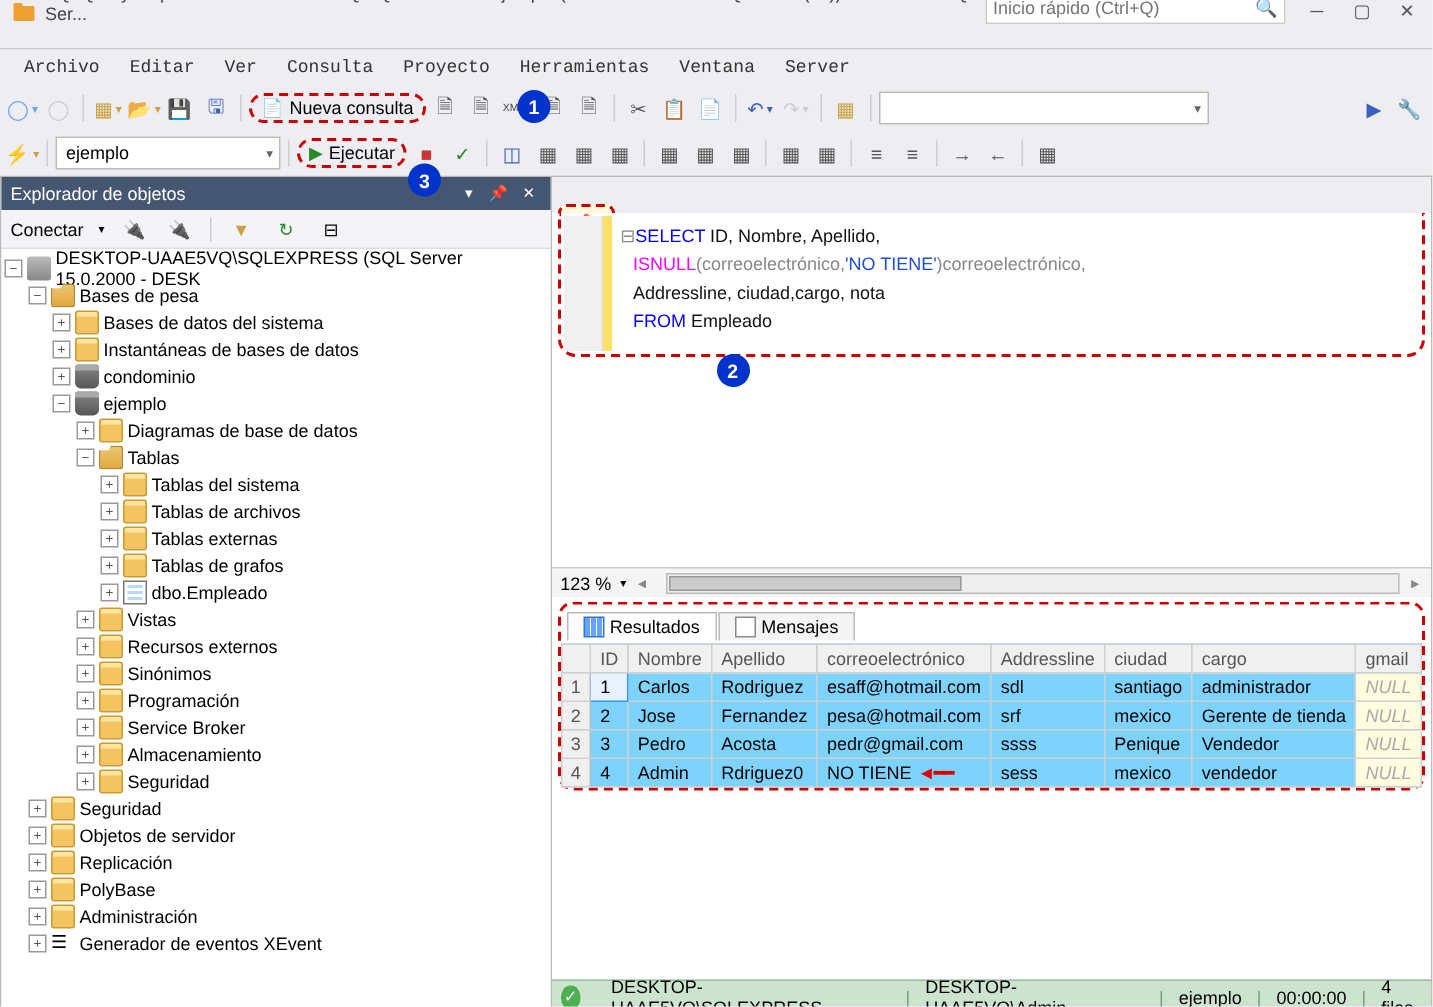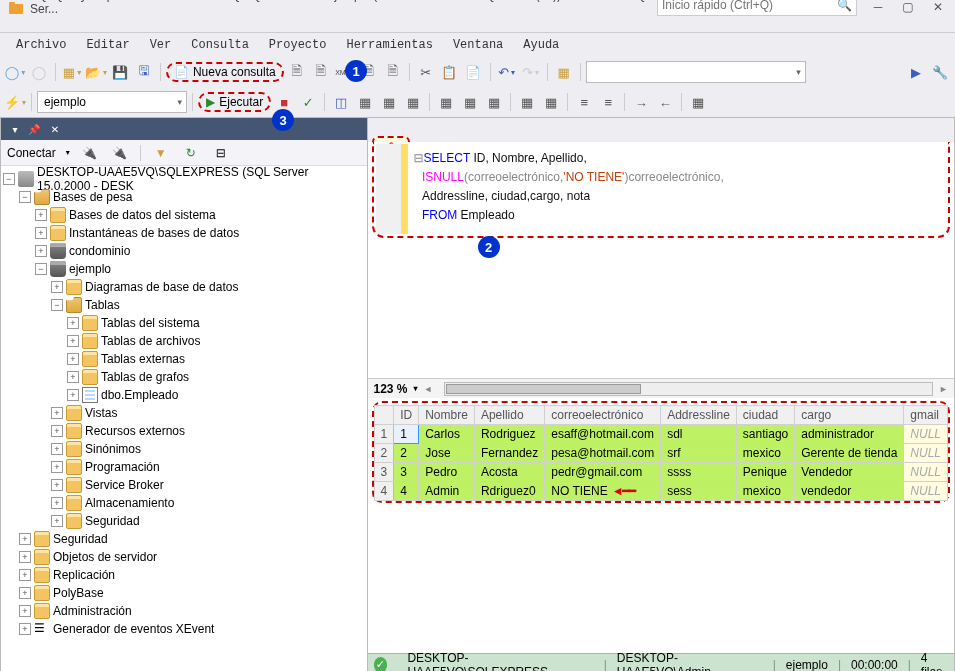--- a/index.html
+++ b/index.html
@@ -56,37 +56,37 @@
 .tab .pin { position: absolute; right: 14px; top: 4px; font-size: 10px; }
 .tab .close { position: absolute; right: 2px; top: 3px; font-size: 11px; cursor: pointer; }
 
 .editor-wrap { border: 2px dashed #c00; border-top: none; border-radius: 0 0 12px 12px; margin: 0 4px; padding: 2px; position: relative; }
 .editor { display: flex; background: #fff; min-height: 90px; }
 .gutter { width: 26px; background: #f0f0f0; border-right: 1px solid #ddd; }
 .marker-bar { width: 6px; background: #ffe066; }
 .code { flex: 1; padding: 4px 6px; font-family: Consolas, monospace; font-size: 14px; line-height: 1.35; white-space: pre; }
 .kw { color: #0000ff; }
 .fn { color: #ff00ff; }
-.str { color: #c2410c; }
+.str { color: #1d4ed8; }
 .plain { color: #111; }
 .grey { color: #888; }
 
-.zoom-bar { height: 20px; display: flex; align-items: center; border-top: 1px solid #ccc; padding: 0 6px; margin-top: 140px; background: #f4f4f4; font-size: 11px; gap: 6px; font-weight: bold; }
+.zoom-bar { height: 20px; display: flex; align-items: center; border-top: 1px solid #ccc; padding: 0 6px; margin-top: 140px; background: #f4f4f4; font-size: 11px; gap: 6px; }
 .zoom-bar .scrollbar { flex: 1; height: 14px; border: 1px solid #bbb; background: #eee; position: relative; margin-left: 6px; }
 .zoom-bar .thumb { position: absolute; left: 1px; top: 1px; bottom: 1px; width: 40%; background: #ccc; border: 1px solid #999; }
 
 .results-area { border: 2px dashed #c00; border-radius: 10px; margin: 3px 4px; }
 .result-tabs { height: 24px; display: flex; align-items: flex-end; padding: 2px 4px 0; gap: 1px; }
 .r-tab { border: 1px solid #bbb; border-bottom: none; background: #fff; padding: 2px 10px; display: flex; align-items: center; gap: 4px; cursor: pointer; font-size: 11px; }
 .r-tab.inactive { background: #f4f4f4; }
 .r-tab .ric { width: 14px; height: 14px; }
 .ric-grid { background: repeating-linear-gradient(90deg, #66a3ff 0 3px, #fff 3px 4px), repeating-linear-gradient(#66a3ff 0 3px, #fff 3px 4px); border: 1px solid #3377cc; }
 .ric-msg { background: #fff; border: 1px solid #888; }
 
-.grid { border-collapse: collapse; width: 100%; background: #bef264; font-size: 11px; margin-top: 2px; }
+.grid { border-collapse: collapse; width: 100%; background: #7dd3fc; font-size: 11px; margin-top: 2px; }
 .grid th, .grid td { border: 1px solid #d0d0d0; padding: 2px 6px; text-align: left; white-space: nowrap; }
 .grid th { background: #f0f0f0; color: #555; font-weight: normal; }
 .grid td.rownum { background: #f0f0f0; text-align: center; color: #555; border-right: 1px solid #bbb; }
 .grid td.selected { border: 1px solid #3399ff; background: #e8f2ff; }
 .null { background: #fffce0; color: #aaa; font-style: italic; }
 .arrow-ann { color: #d00; font-weight: bold; letter-spacing: -1px; margin-left: 4px; }
 
 .statusbar { position: absolute; bottom: 0; left: 0; right: 0; height: 22px; background: #cce4cf; display: flex; align-items: center; padding: 0 6px; border-top: 1px solid #9abf9d; font-size: 11px; gap: 10px; }
 .statusbar .stat-icon { width: 16px; height: 16px; border-radius: 50%; background: #4caf50; color: #fff; display: flex; align-items: center; justify-content: center; font-size: 11px; }
 .statusbar .flex { flex: 1; }
@@ -114,21 +114,21 @@
 </div>
 
 <div class="menubar">
   <div class="menu-item">Archivo</div>
   <div class="menu-item">Editar</div>
   <div class="menu-item">Ver</div>
   <div class="menu-item">Consulta</div>
   <div class="menu-item">Proyecto</div>
   <div class="menu-item">Herramientas</div>
   <div class="menu-item">Ventana</div>
-  <div class="menu-item">Ayuda</div>
+  <div class="menu-item">Server</div>
 </div>
 
 <div class="toolbar" style="position:relative">
   <div class="tb-btn drop" style="color:#6aa7e8">◯</div>
   <div class="tb-btn" style="color:#ccc">◯</div>
   <div class="tb-sep"></div>
   <div class="tb-btn drop" style="color:#caa040">▦</div>
   <div class="tb-btn drop" style="color:#caa040">📂</div>
   <div class="tb-btn" style="color:#3b5fbf">💾</div>
   <div class="tb-btn" style="color:#3b5fbf">🖫</div>
@@ -192,20 +192,21 @@
   <div class="tb-btn">→</div>
   <div class="tb-btn">←</div>
   <div class="tb-sep"></div>
   <div class="tb-btn">▦</div>
 </div>
 
 <div class="main-area">
 
   <div class="panel-left">
     <div class="panel-header">
+      <span class="title">Explorador de objetos</span>
       <div class="btns">
         <div class="ph-btn">▾</div>
         <div class="ph-btn">📌</div>
         <div class="ph-btn">✕</div>
       </div>
     </div>
     <div class="panel-subbar">
       <span>Conectar</span>
         <span style="font-size:8px">▾</span>
       <div class="sb-btn">🔌</div>
@@ -373,20 +374,30 @@
       <span>123 %</span>
         <span style="font-size:8px">▾</span>
       <span style="font-size:9px;color:#888">◄</span>
       <div class="scrollbar">
           <div class="thumb"></div>
         </div>
       <span style="font-size:9px;color:#888">►</span>
     </div>
 
     <div class="results-area">
+      <div class="result-tabs">
+        <div class="r-tab">
+            <span class="ric ric-grid"></span>
+            <span>Resultados</span>
+          </div>
+        <div class="r-tab inactive">
+            <span class="ric ric-msg"></span>
+            <span>Mensajes</span>
+          </div>
+      </div>
       <table class="grid">
         <thead>
             <tr>
           <th></th>
           <th>ID</th>
           <th>Nombre</th>
           <th>Apellido</th>
           <th>correoelectrónico</th>
           <th>Addressline</th>
           <th>ciudad</th>

